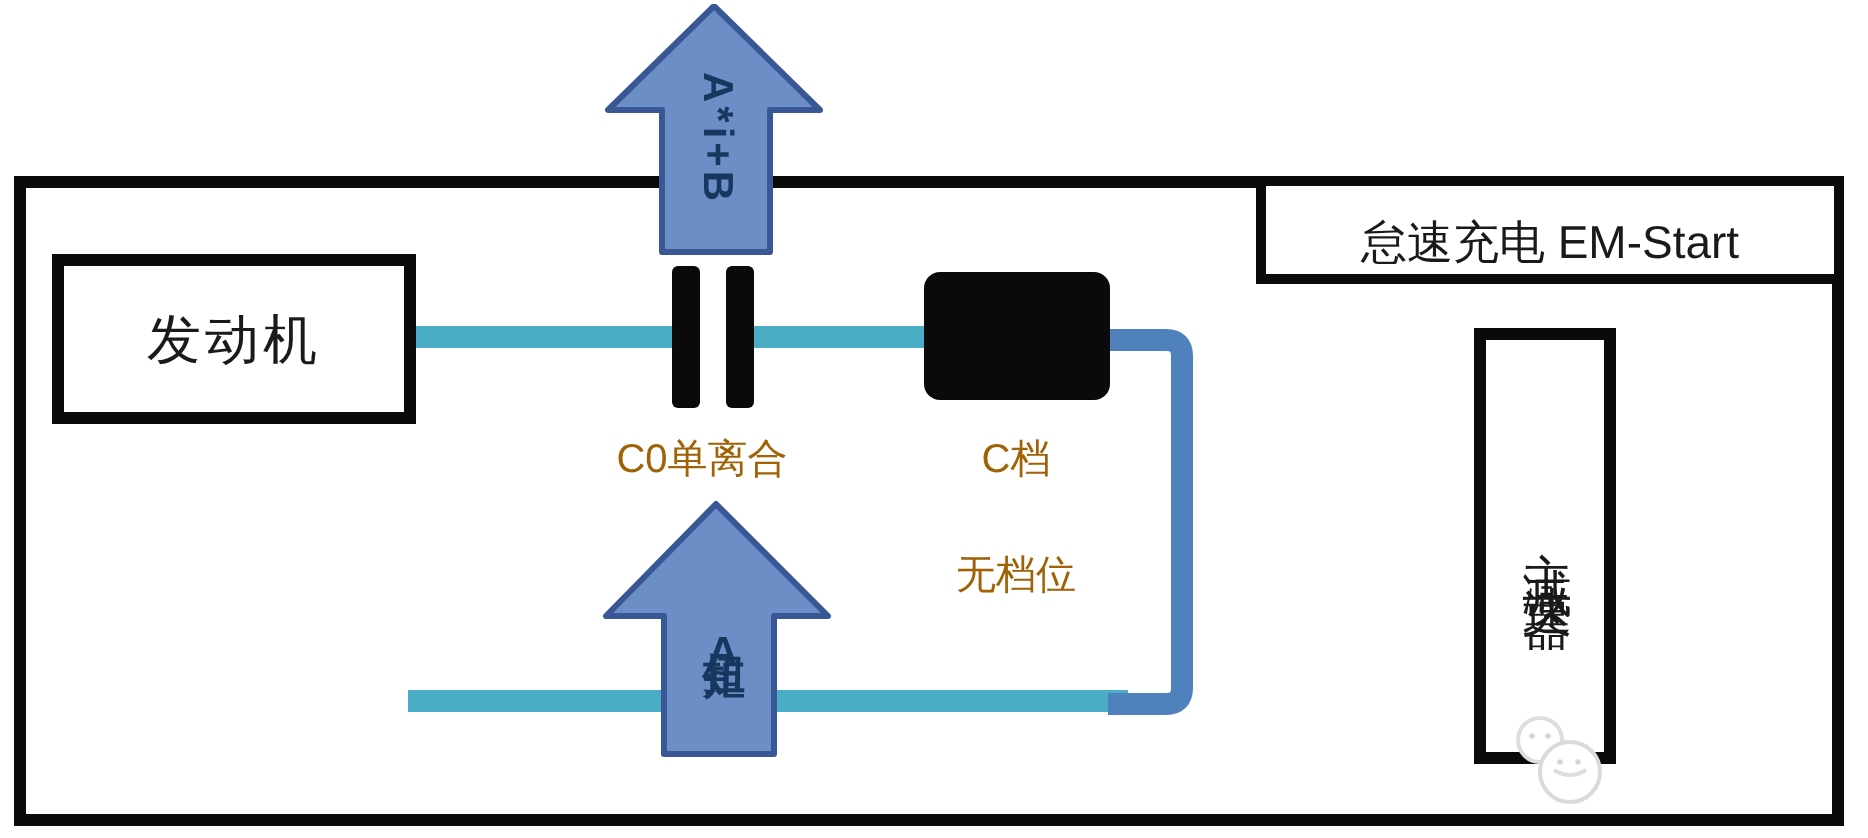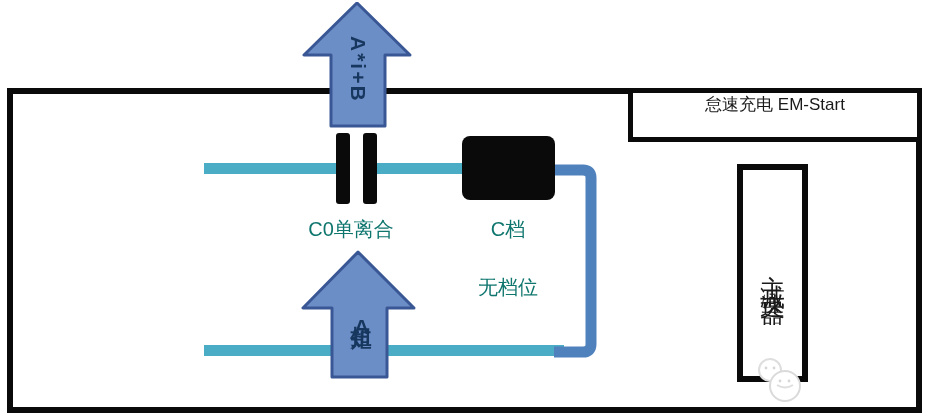--- a/index.html
+++ b/index.html
@@ -17,22 +17,22 @@
   
   .outer-frame {
     left: 7px; top: 88px; width: 915px; height: 325px;
     border: 6px solid #0a0a0a;
   }
 
   
   .mode-box {
     left: 628px; top: 88px; width: 294px; height: 54px;
     border: 5px solid #0a0a0a; background: #ffffff;
-    display: flex; align-items: flex-start; justify-content: center;
-    font-size: 17px; color: #1a1a1a;
+    display: flex; align-items: flex-end; justify-content: center;
+    font-size: 23px; color: #1a1a1a;
   }
 
   
   .node-box {
     border: 6px solid #0a0a0a; background: #ffffff;
     display: flex; align-items: center; justify-content: center;
     color: #1a1a1a;
   }
   .engine-box { left: 26px; top: 127px; width: 182px; height: 85px; font-size: 27px; letter-spacing: 2px; }
   .motor-box  { left: 26px; top: 307px; width: 182px; height: 84px; font-size: 27px; letter-spacing: 2px; }
@@ -76,21 +76,21 @@
     left: 340px; top: 16px; width: 36px; height: 106px;
     writing-mode: vertical-rl; font-size: 21px; letter-spacing: 2px;
   }
   .torque-arrow-text {
     left: 344px; top: 276px; width: 34px; height: 98px;
     writing-mode: vertical-lr; text-orientation: upright;
     font-size: 21px; letter-spacing: 3px;
   }
 
   
-  .free-label { color: #0f766e; font-size: 20px; text-align: center; }
+  .free-label { color: #a16207; font-size: 20px; text-align: center; }
   .clutch-label { left: 293px; top: 216px; width: 116px; }
   .gear-label   { left: 458px; top: 216px; width: 100px; }
   .no-gear-label{ left: 455px; top: 274px; width: 106px; }
 
   
   .wm-logo-svg { left: 753px; top: 357px; width: 54px; height: 48px; }
   .wm-text {
     left: 802px; top: 365px; width: 132px;
     font-size: 28px; letter-spacing: 2px; font-weight: bold;
     color: #e9e9e9;
@@ -115,20 +115,23 @@
   <div class="abs clutch-gap"></div>
   <div class="abs clutch-bar left"></div>
   <div class="abs clutch-bar right"></div>
 
   <div class="abs gear-block"></div>
 
   <div class="abs mode-box">
     <span>怠速充电 EM-Start</span>
   </div>
 
+  <div class="abs node-box engine-box">
+    <span>发动机</span>
+  </div>
 
 
   <div class="abs node-box reducer-box">
     <span class="vtext">主减速器</span>
   </div>
 
   <svg class="abs output-arrow-svg" viewBox="0 0 116 126" xmlns="http://www.w3.org/2000/svg">
     <polygon points="57,1 4,53 31,53 31,124 85,124 85,53 110,53" fill="#6C8EC7" stroke="#3A5795" stroke-width="3" stroke-linejoin="round"></polygon>
   </svg>
   <div class="abs arrow-text output-arrow-text">A*i+B</div>

